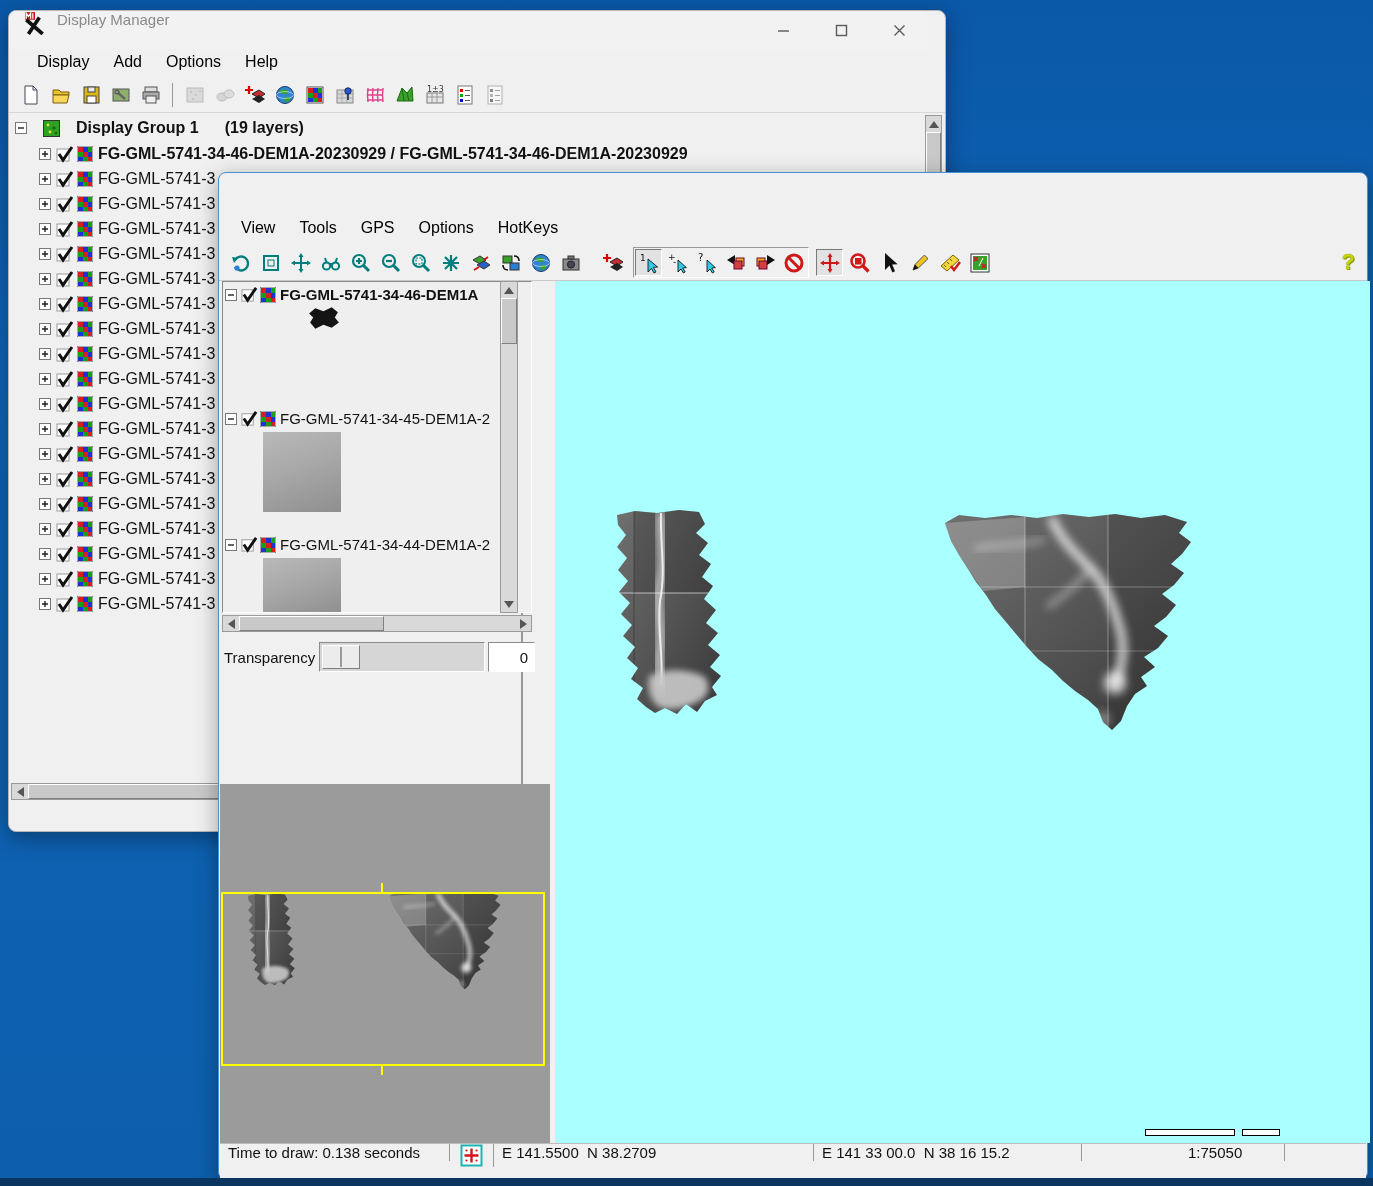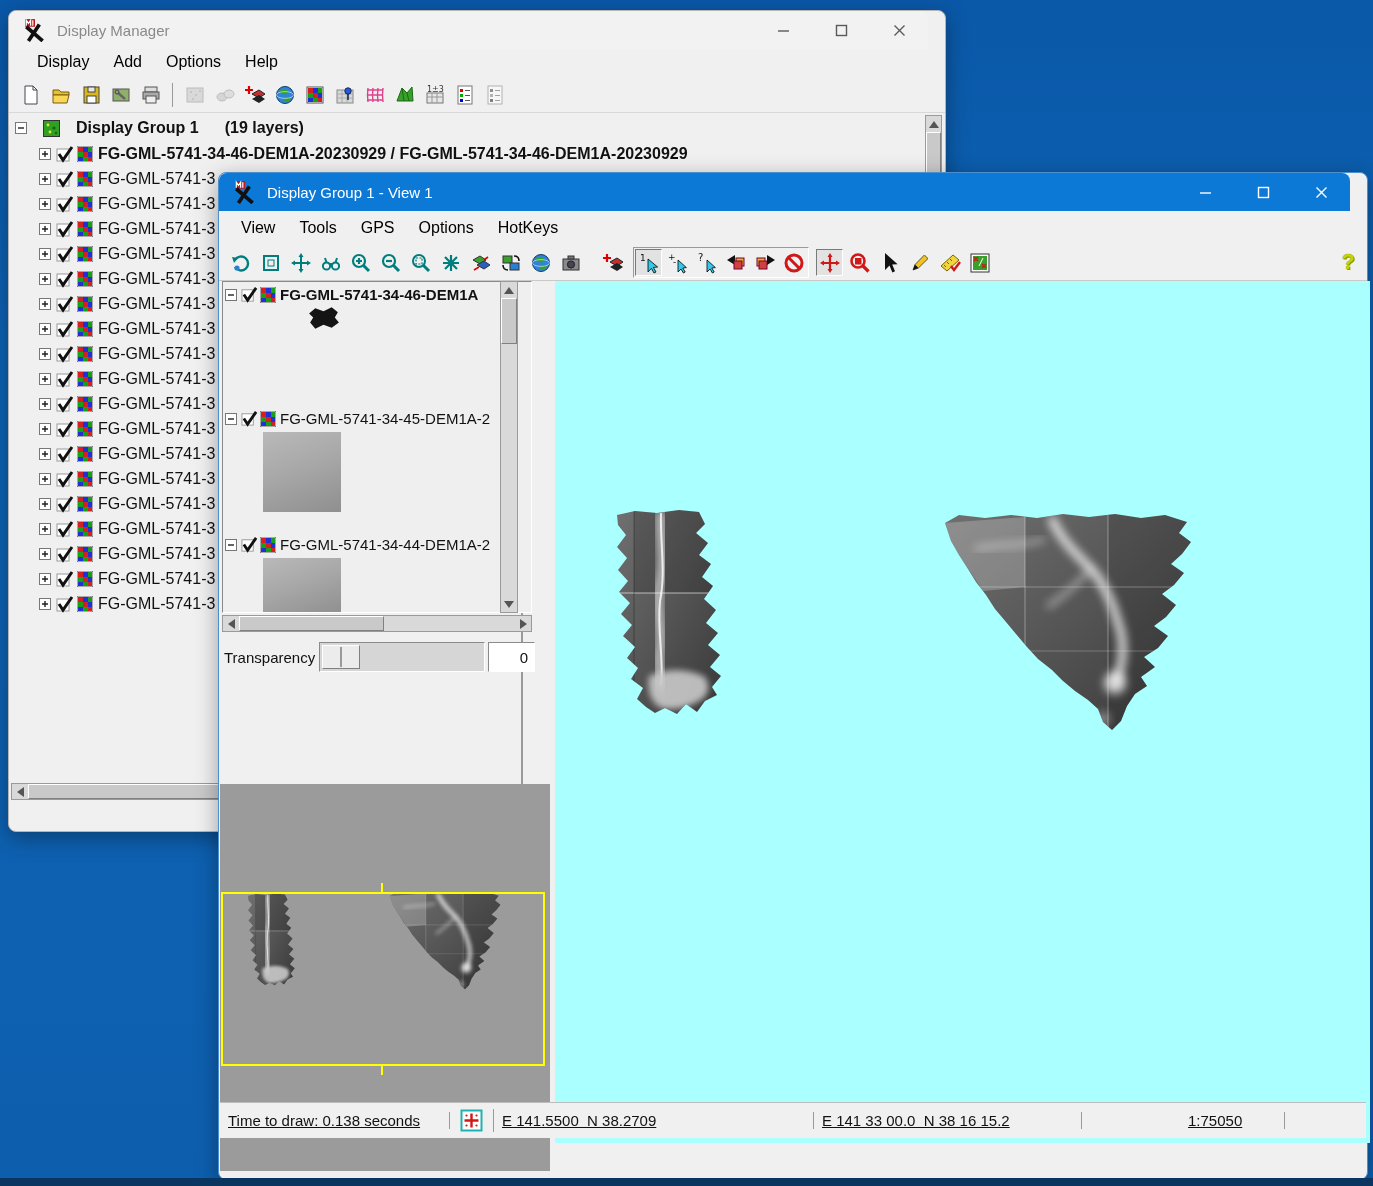--- a/index.html
+++ b/index.html
@@ -8,21 +8,21 @@
   }
   *{box-sizing:border-box;margin:0;padding:0;}
   html,body{width:1373px;height:1186px;overflow:hidden;}
   body{font-family:"Liberation Sans",sans-serif;font-size:15px;color:#111;}
   .desktop{position:absolute;inset:0;width:1373px;height:1186px;
     background:linear-gradient(180deg,#0a58a8 0%,#0e63b4 30%,#0d5fae 100%);}
   .taskstrip{position:absolute;left:0;right:0;bottom:0;height:8px;background:var(--taskbar);z-index:60;}
 
   
   .win{position:absolute;background:var(--chrome);border-radius:8px;box-shadow:0 6px 22px rgba(0,0,0,.35);}
-  .titlebar{position:absolute;left:0;right:17px;top:0;height:38px;display:flex;align-items:center;
+  .titlebar{position:absolute;left:0;right:17px;top:0;height:38px;display:flex;align-items:flex-start;
     border-radius:8px 8px 0 0;}
   .titlebar.inactive{background:#f2f2f2;}
   .titlebar.active{background:var(--titleblue);}
   .tb-title{font-size:15px;margin-left:10px;}
   .inactive .tb-title{color:#8a8a8a;}
   .active .tb-title{color:#fff;}
   .applogo{width:24px;height:24px;margin-left:14px;flex:0 0 auto;}
   .winctls{margin-left:auto;display:flex;height:100%;}
   .wc{width:58px;height:100%;display:flex;align-items:center;justify-content:center;}
   .wc svg{width:13px;height:13px;}
@@ -118,22 +118,22 @@
   .combo1{width:134px;margin-left:5px;}
   .combo2{width:140px;margin-left:4px;}
 
   
   .maparea{position:absolute;left:335px;top:0;width:815px;height:862px;background:var(--mapcyan);overflow:hidden;}
   .scalebar{position:absolute;height:7px;background:#fff;border:1px solid #000;top:848px;}
   .sb1{left:590px;width:90px;}
   .sb2{left:687px;width:38px;}
 
   
-  .statusbar{position:absolute;left:1px;right:1px;top:929px;height:36px;background:var(--chrome);
-    display:flex;align-items:center;border-top:1px solid #bdbdbd;text-decoration:underline;}
+  .statusbar{position:absolute;left:1px;right:1px;top:970px;height:36px;background:var(--chrome);
+    display:flex;align-items:flex-start;border-top:1px solid #bdbdbd;}
   .cell{display:flex;align-items:center;padding:0 8px;font-size:15px;white-space:pre;border-right:1px solid #9a9a9a;}
   .c1{width:230px;}.c2{width:44px;justify-content:center;}.c3{width:320px;}.c4{width:268px;}
   .c5{width:98px;}.c6{width:105px;}.c7{flex:1;border-right:none;}
   .c2 svg{width:23px;height:23px;}
 </style>
 </head>
 <body>
 
 <svg width="0" height="0" style="position:absolute" aria-hidden="true">
   <defs>
@@ -718,43 +718,20 @@
           <span class="tri up"></span>
         </span>
       <span class="thumb"></span>
       <span class="arrow" style="margin-top:auto">
           <span class="tri down"></span>
         </span>
     </div>
   </div>
 
   <div class="win vw">
-    <div class="titlebar active">
-      <svg class="applogo" viewBox="0 0 22 22">
-          <use href="#logo"></use>
-        </svg>
-      <span class="tb-title">Display Group 1 - View 1</span>
-      <div class="winctls">
-        <span class="wc">
-            <svg viewBox="0 0 13 13">
-              <path d="M1,7 H12" stroke-width="1.4" fill="none"></path>
-            </svg>
-          </span>
-        <span class="wc">
-            <svg viewBox="0 0 13 13">
-              <rect x="1.5" y="1.5" width="10" height="10" fill="none" stroke-width="1.4"></rect>
-            </svg>
-          </span>
-        <span class="wc">
-            <svg viewBox="0 0 13 13">
-              <path d="M1.5,1.5 L11.5,11.5 M11.5,1.5 L1.5,11.5" stroke-width="1.4" fill="none"></path>
-            </svg>
-          </span>
-      </div>
-    </div>
     <div class="menubar">
       <span>View</span>
       <span>Tools</span>
       <span>GPS</span>
       <span>Options</span>
       <span>HotKeys</span>
     </div>
     <div class="toolbar">
       <span class="tbtn">
           <svg viewBox="0 0 22 22">

